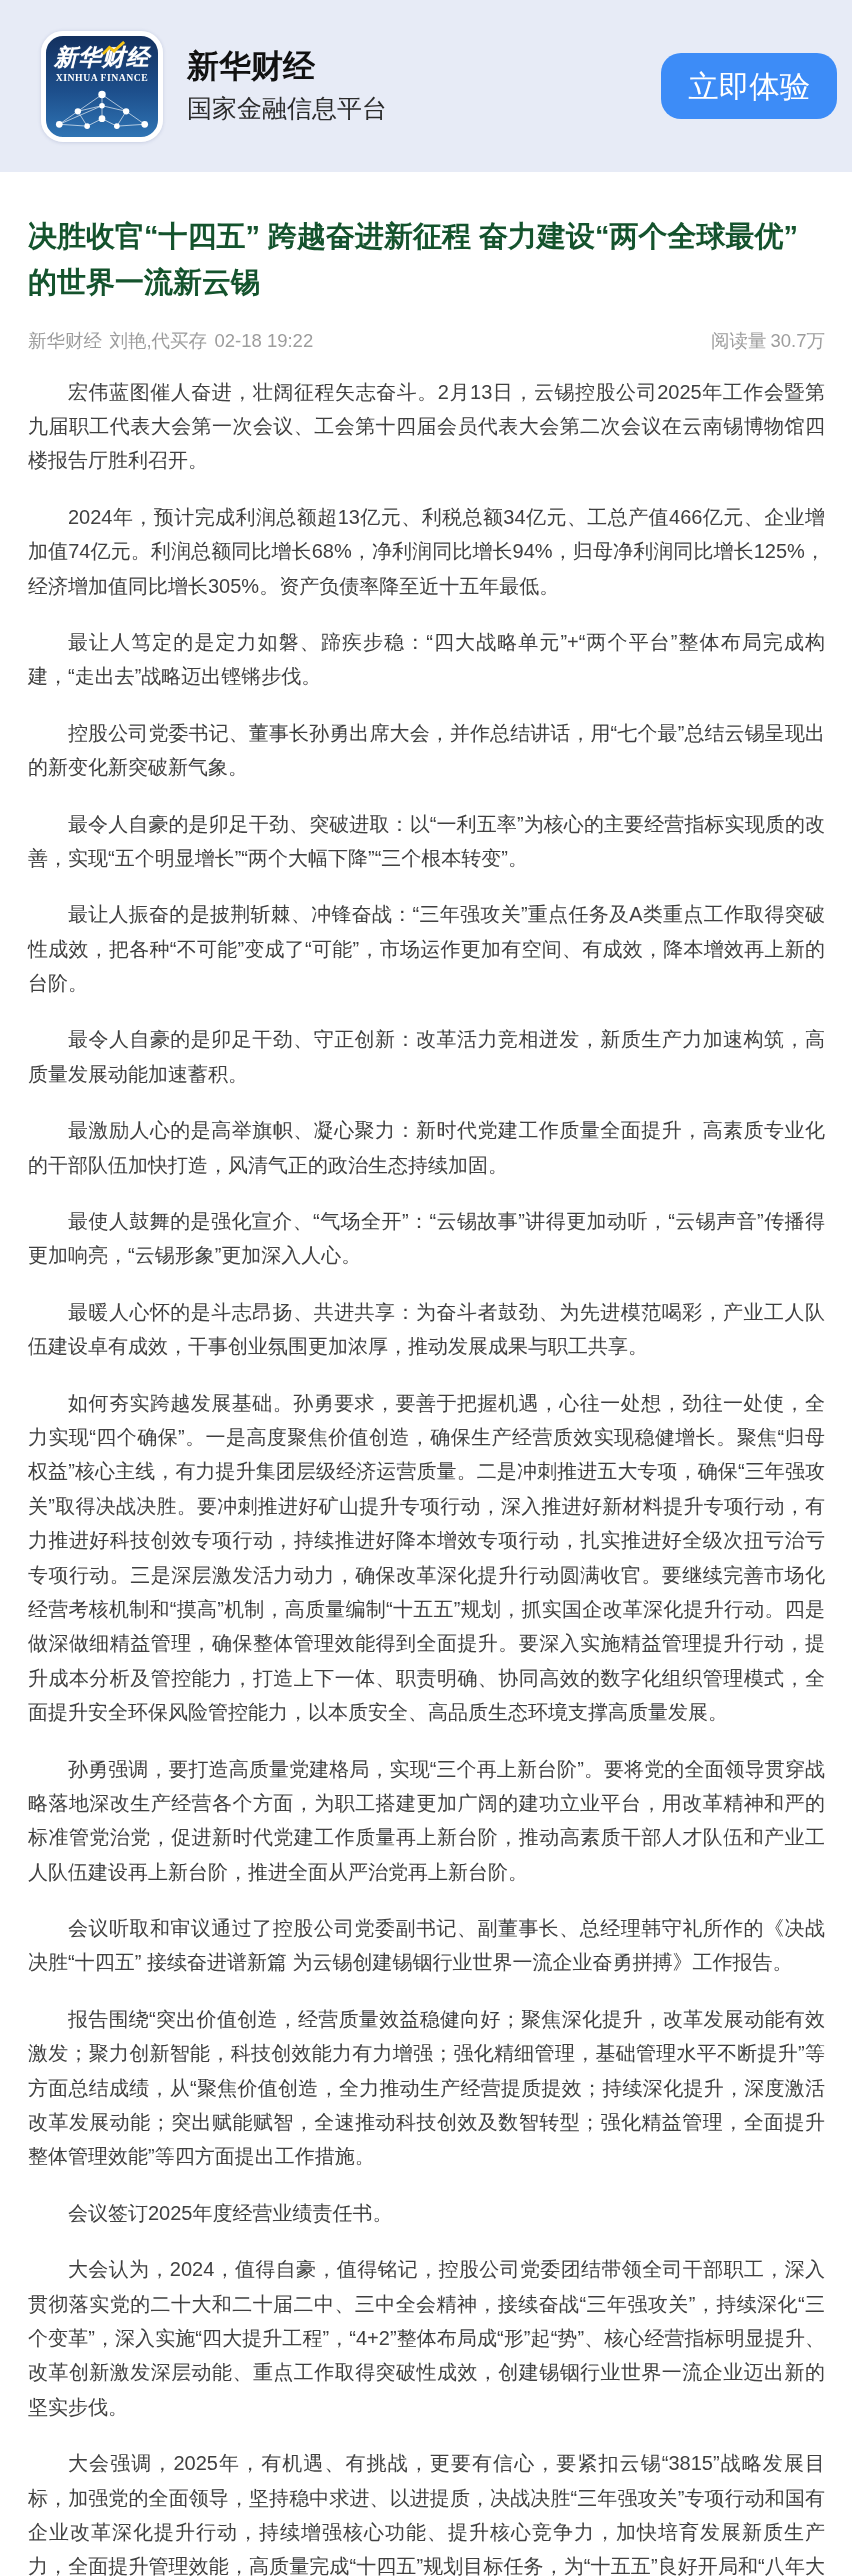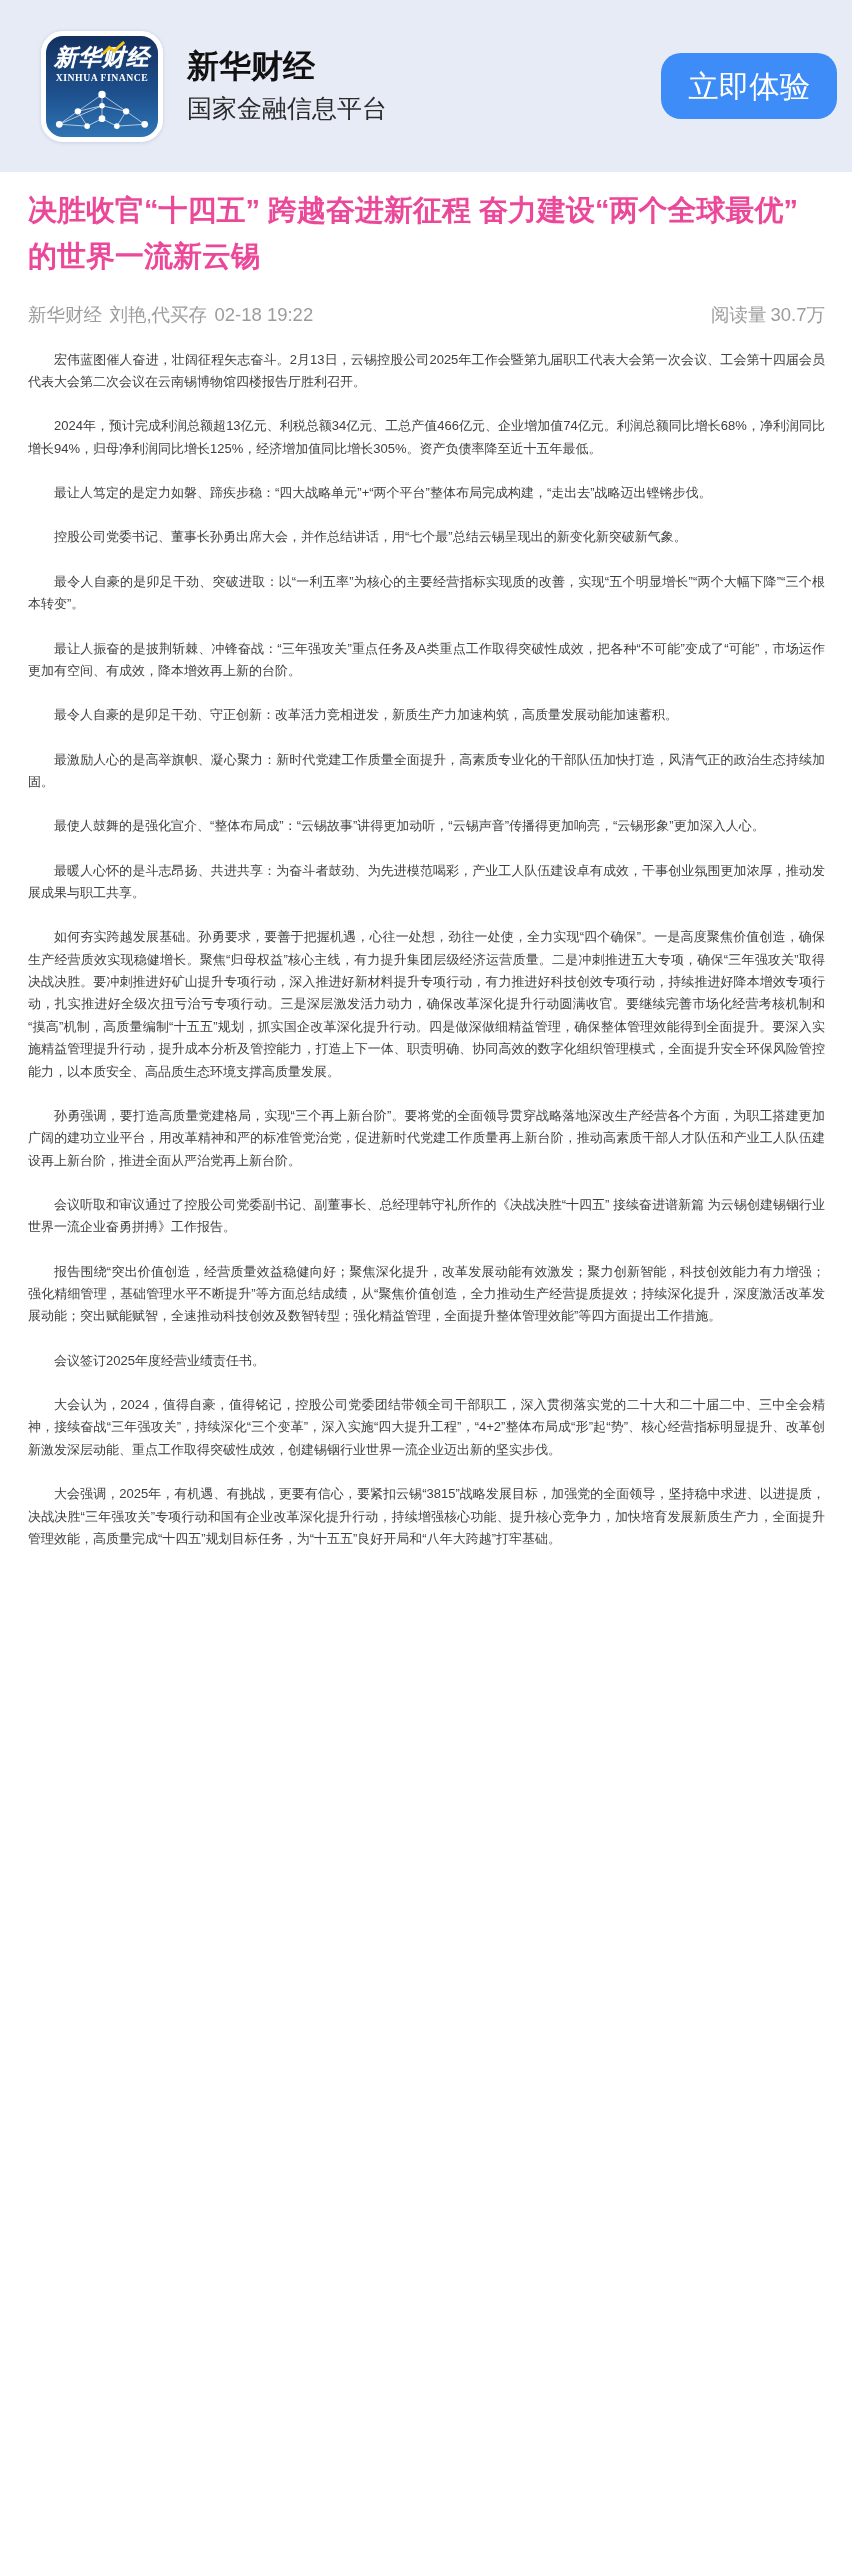--- a/index.html
+++ b/index.html
@@ -76,40 +76,40 @@
     font-family: inherit;
     border: none;
     border-radius: 20px;
     padding: 17.6px 27px;
     line-height: 1;
     cursor: pointer;
   }
   
   .article { padding: 0 28px; }
   .article-title {
-    margin-top: 16px;
+    margin-top: 42px;
     font-size: 29px;
     font-weight: 700;
-    color: #ec4899;
+    color: #14532d;
     line-height: 1.58;
   }
   .byline {
     margin-top: 22px;
     display: flex;
     justify-content: space-between;
     align-items: baseline;
     color: #9c9c9c;
     font-size: 18.5px;
   }
   .byline-left span { margin-right: 7.4px; }
   .byline-left span:last-child { margin-right: 0; }
   .byline-right span { margin-left: 4px; }
   .article-body { margin-top: 15px; }
   .article-body p {
-    font-size: 13px;
+    font-size: 20px;
     color: #404040;
     line-height: 1.72;
     text-align: justify;
     text-indent: 2em;
     margin: 22px 0;
   }
 </style>
 </head>
 <body>
 
@@ -172,21 +172,21 @@
   </div>
   <div class="article-body" id="paragraphs">
       <p>宏伟蓝图催人奋进，壮阔征程矢志奋斗。2月13日，云锡控股公司2025年工作会暨第九届职工代表大会第一次会议、工会第十四届会员代表大会第二次会议在云南锡博物馆四楼报告厅胜利召开。</p>
       <p>2024年，预计完成利润总额超13亿元、利税总额34亿元、工总产值466亿元、企业增加值74亿元。利润总额同比增长68%，净利润同比增长94%，归母净利润同比增长125%，经济增加值同比增长305%。资产负债率降至近十五年最低。</p>
       <p>最让人笃定的是定力如磐、蹄疾步稳：“四大战略单元”+“两个平台”整体布局完成构建，“走出去”战略迈出铿锵步伐。</p>
       <p>控股公司党委书记、董事长孙勇出席大会，并作总结讲话，用“七个最”总结云锡呈现出的新变化新突破新气象。</p>
       <p>最令人自豪的是卯足干劲、突破进取：以“一利五率”为核心的主要经营指标实现质的改善，实现“五个明显增长”“两个大幅下降”“三个根本转变”。</p>
       <p>最让人振奋的是披荆斩棘、冲锋奋战：“三年强攻关”重点任务及A类重点工作取得突破性成效，把各种“不可能”变成了“可能”，市场运作更加有空间、有成效，降本增效再上新的台阶。</p>
       <p>最令人自豪的是卯足干劲、守正创新：改革活力竞相迸发，新质生产力加速构筑，高质量发展动能加速蓄积。</p>
       <p>最激励人心的是高举旗帜、凝心聚力：新时代党建工作质量全面提升，高素质专业化的干部队伍加快打造，风清气正的政治生态持续加固。</p>
-      <p>最使人鼓舞的是强化宣介、“整体布局成”：“云锡故事”讲得更加动听，“云锡声音”传播得更加响亮，“云锡形象”更加深入人心。</p>
+      <p>最使人鼓舞的是强化宣介、“气场全开”：“云锡故事”讲得更加动听，“云锡声音”传播得更加响亮，“云锡形象”更加深入人心。</p>
       <p>最暖人心怀的是斗志昂扬、共进共享：为奋斗者鼓劲、为先进模范喝彩，产业工人队伍建设卓有成效，干事创业氛围更加浓厚，推动发展成果与职工共享。</p>
       <p>如何夯实跨越发展基础。孙勇要求，要善于把握机遇，心往一处想，劲往一处使，全力实现“四个确保”。一是高度聚焦价值创造，确保生产经营质效实现稳健增长。聚焦“归母权益”核心主线，有力提升集团层级经济运营质量。二是冲刺推进五大专项，确保“三年强攻关”取得决战决胜。要冲刺推进好矿山提升专项行动，深入推进好新材料提升专项行动，有力推进好科技创效专项行动，持续推进好降本增效专项行动，扎实推进好全级次扭亏治亏专项行动。三是深层激发活力动力，确保改革深化提升行动圆满收官。要继续完善市场化经营考核机制和“摸高”机制，高质量编制“十五五”规划，抓实国企改革深化提升行动。四是做深做细精益管理，确保整体管理效能得到全面提升。要深入实施精益管理提升行动，提升成本分析及管控能力，打造上下一体、职责明确、协同高效的数字化组织管理模式，全面提升安全环保风险管控能力，以本质安全、高品质生态环境支撑高质量发展。</p>
       <p>孙勇强调，要打造高质量党建格局，实现“三个再上新台阶”。要将党的全面领导贯穿战略落地深改生产经营各个方面，为职工搭建更加广阔的建功立业平台，用改革精神和严的标准管党治党，促进新时代党建工作质量再上新台阶，推动高素质干部人才队伍和产业工人队伍建设再上新台阶，推进全面从严治党再上新台阶。</p>
       <p>会议听取和审议通过了控股公司党委副书记、副董事长、总经理韩守礼所作的《决战决胜“十四五” 接续奋进谱新篇 为云锡创建锡铟行业世界一流企业奋勇拼搏》工作报告。</p>
       <p>报告围绕“突出价值创造，经营质量效益稳健向好；聚焦深化提升，改革发展动能有效激发；聚力创新智能，科技创效能力有力增强；强化精细管理，基础管理水平不断提升”等方面总结成绩，从“聚焦价值创造，全力推动生产经营提质提效；持续深化提升，深度激活改革发展动能；突出赋能赋智，全速推动科技创效及数智转型；强化精益管理，全面提升整体管理效能”等四方面提出工作措施。</p>
       <p>会议签订2025年度经营业绩责任书。</p>
       <p>大会认为，2024，值得自豪，值得铭记，控股公司党委团结带领全司干部职工，深入贯彻落实党的二十大和二十届二中、三中全会精神，接续奋战“三年强攻关”，持续深化“三个变革”，深入实施“四大提升工程”，“4+2”整体布局成“形”起“势”、核心经营指标明显提升、改革创新激发深层动能、重点工作取得突破性成效，创建锡铟行业世界一流企业迈出新的坚实步伐。</p>
       <p>大会强调，2025年，有机遇、有挑战，更要有信心，要紧扣云锡“3815”战略发展目标，加强党的全面领导，坚持稳中求进、以进提质，决战决胜“三年强攻关”专项行动和国有企业改革深化提升行动，持续增强核心功能、提升核心竞争力，加快培育发展新质生产力，全面提升管理效能，高质量完成“十四五”规划目标任务，为“十五五”良好开局和“八年大跨越”打牢基础。</p>
     </div>
 

